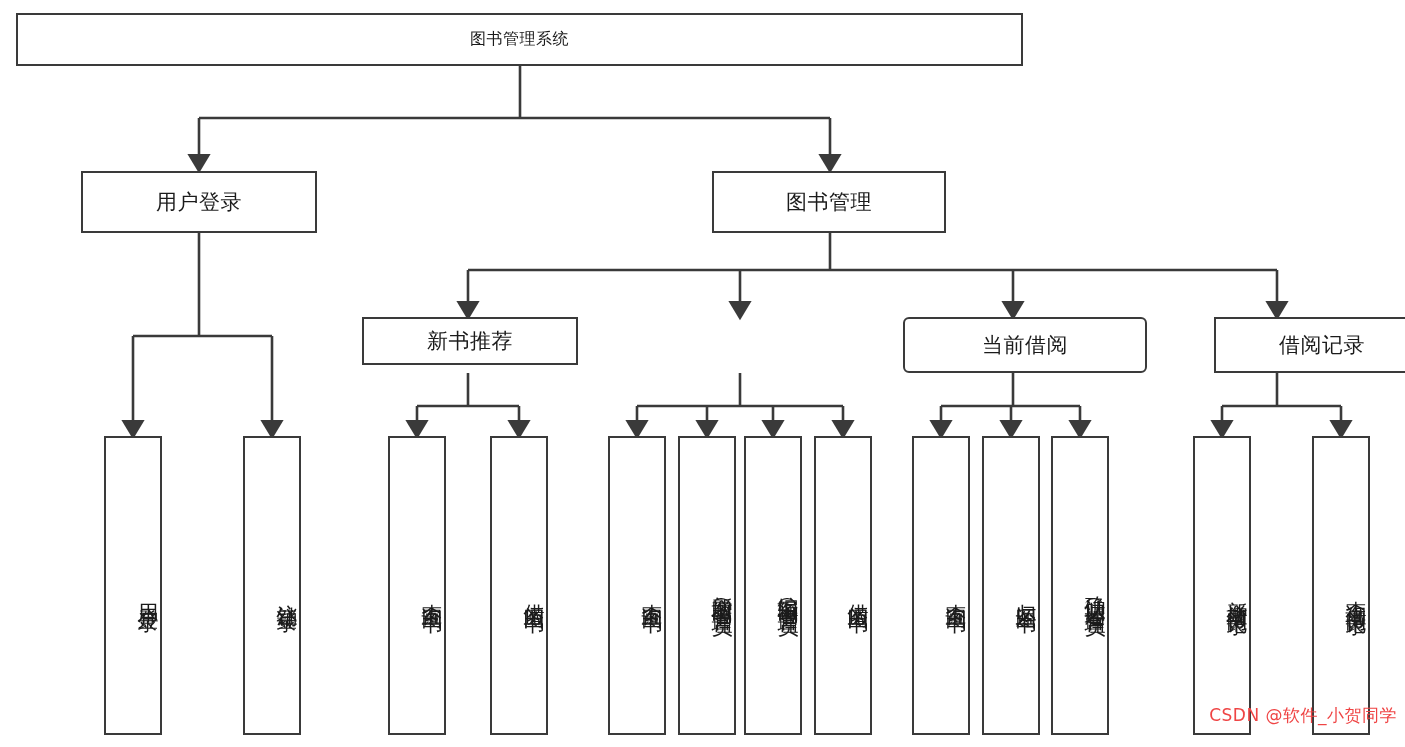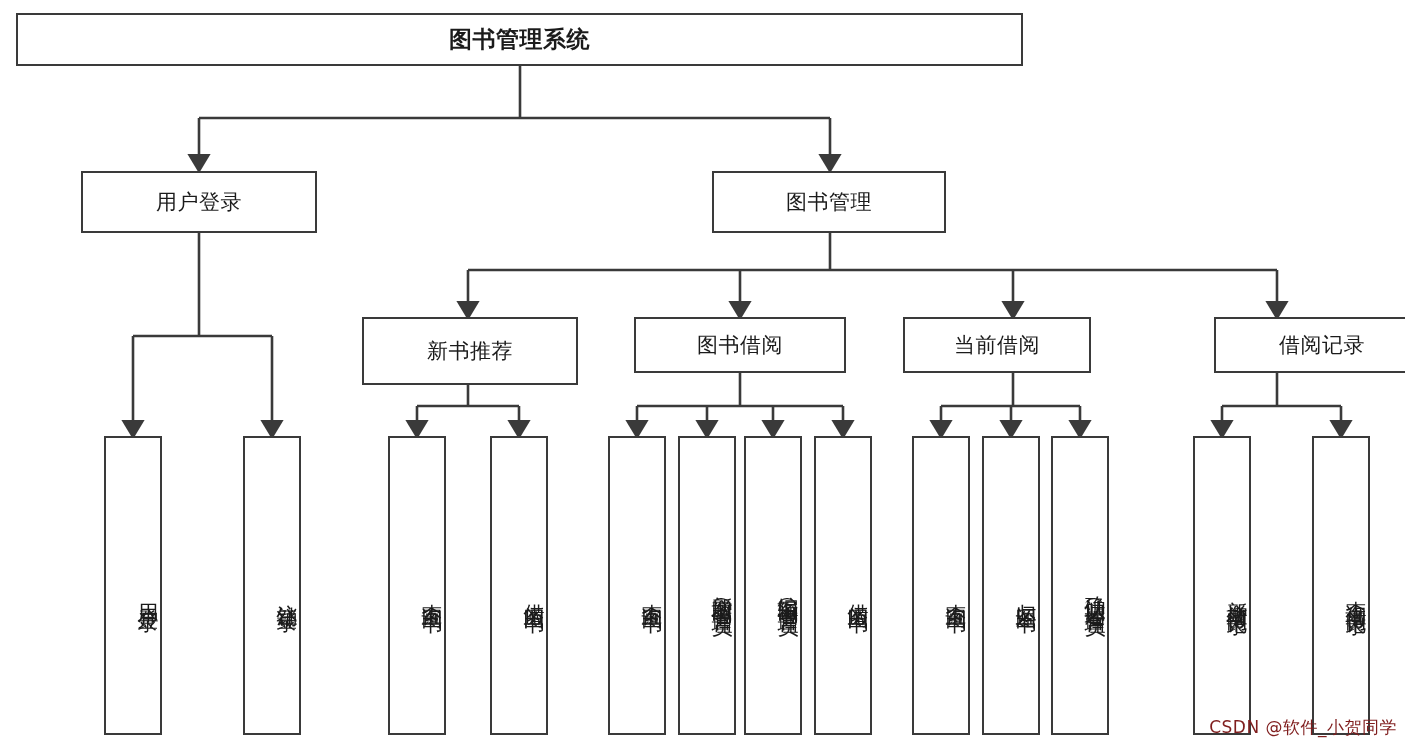--- a/index.html
+++ b/index.html
@@ -34,22 +34,21 @@
     display: flex;
     align-items: center;
     justify-content: center;
     color: #1b1b1b;
     letter-spacing: 0.5px;
   }
   .node.h {
     font-size: 21px;
   }
   .node.root {
-    font-size: 23px;
-    font-weight: bold;
+    font-size: 16px;
   }
   
   .node.v {
     font-size: 21px;
     writing-mode: vertical-rl;
     text-orientation: upright;
     align-items: flex-start;
     justify-content: center;
     padding-top: 14px;
     line-height: 1.18;
@@ -58,23 +57,23 @@
   .node.v .vlabel {
     writing-mode: vertical-rl;
     text-orientation: upright;
     display: block;
     white-space: normal;
     max-height: 272px;
   }
   .watermark {
     position: absolute;
     right: 8px;
-    bottom: 8px;
+    bottom: 20px;
     font-size: 17px;
-    color: #7f1d1d;
+    color: #ef4444;
     letter-spacing: 0.5px;
     white-space: nowrap;
   }
 </style>
 </head>
 <body>
 
 <div id="canvas">
 
   <svg id="edges" viewBox="0 0 1405 747">
@@ -132,27 +131,24 @@
     <span>图书管理系统</span>
   </div>
 
   <div class="node h" style="left:81px; top:171px; width:236px; height:62px;">
     <span>用户登录</span>
   </div>
   <div class="node h" style="left:712px; top:171px; width:234px; height:62px;text-align:right;">
     <span>图书管理</span>
   </div>
 
-  <div class="node h" style="left:362px; top:317px; width:216px; height:68px;">
+  <div class="node h" style="left:362px; top:317px; width:216px; height:48px;">
     <span>新书推荐</span>
   </div>
-  <div class="node h" style="left:634px; top:317px; width:212px; height:56px;">
-    <span>图书借阅</span>
-  </div>
-  <div class="node h" style="left:903px; top:317px; width:188px; height:56px;">
+  <div class="node h" style="left:903px; top:317px; width:244px; height:56px;border-radius:6px;">
     <span>当前借阅</span>
   </div>
   <div class="node h" style="left:1170px; top:317px; width:216px; height:56px;margin-left:44px;">
     <span>借阅记录</span>
   </div>
 
   <div class="node v" style="left:104px; top:436px; width:58px; height:299px;">
     <span class="vlabel">用户登录</span>
   </div>
   <div class="node v" style="left:243px; top:436px; width:58px; height:299px;">

